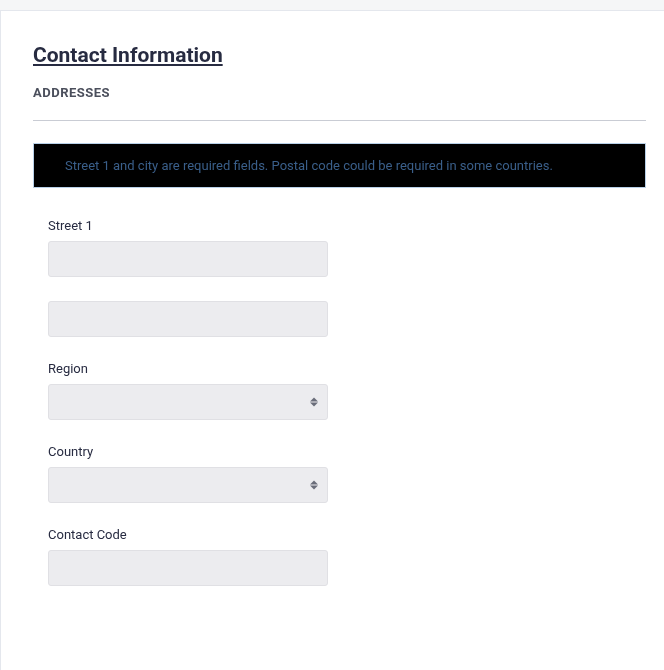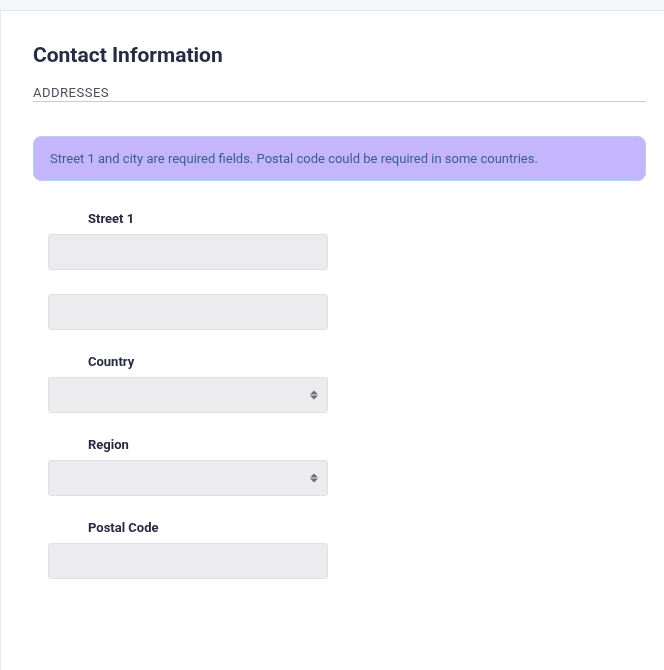--- a/index.html
+++ b/index.html
@@ -21,52 +21,52 @@
       border-left: 1px solid #e4e7ed;
       min-height: 100%;
       padding: 32px 18px 0 32px;
       margin-top: 10px;
     }
     .section-title {
       font-size: 21px;
       font-weight: 700;
       color: #272b41;
       margin-bottom: 18px;
+      text-decoration: underline;
     }
     .subsection-label {
       font-size: 13px;
-      font-weight: 400;
+      font-weight: 700;
       letter-spacing: 0.5px;
       color: #4b4f5c;
-      padding-bottom: 1px;
+      padding-bottom: 20px;
       border-bottom: 1px solid #c9ccd4;
-      margin-bottom: 34px;
+      margin-bottom: 22px;
     }
     .info-banner {
-      background: #c4b5fd;
+      background: #000000;
       border: 1px solid #b8d0e8;
-      border-radius: 8px;
-      padding: 14px 16px;
+      border-radius: 1px;
+      padding: 14px 31px;
       font-size: 13px;
       color: #3a5f8a;
       margin-bottom: 30px;
     }
     .form-area {
       padding-left: 15px;
     }
     .form-group {
       margin-bottom: 24px;
     }
     .field-label {
       display: block;
       font-size: 13px;
-      font-weight: 700;
+      font-weight: 400;
       color: #272b41;
       margin-bottom: 8px;
-      margin-left: 40px;
     }
     .text-input {
       width: 280px;
       height: 36px;
       background: #ececef;
       border: 1px solid #e0e0e4;
       border-radius: 3px;
       padding: 0 10px;
       font-size: 14px;
       color: #272b41;
@@ -135,44 +135,44 @@
       <label class="field-label">Street 1</label>
       <input type="text" class="text-input" value="" style="">
     </div>
 
 
     <div class="form-group">
       <input type="text" class="text-input" value="" style="">
     </div>
 
     <div class="form-group">
+      <label class="field-label">Region</label>
+      <div class="select-wrapper">
+        <select class="select-input">
+          <option></option>
+        </select>
+        <span class="select-caret">
+          <span class="caret-up"></span>
+          <span class="caret-down"></span>
+        </span>
+      </div>
+    </div>
+
+    <div class="form-group">
       <label class="field-label">Country</label>
       <div class="select-wrapper">
         <select class="select-input">
           <option></option>
         </select>
         <span class="select-caret">
           <span class="caret-up"></span>
           <span class="caret-down"></span>
         </span>
       </div>
     </div>
 
     <div class="form-group">
-      <label class="field-label">Region</label>
-      <div class="select-wrapper">
-        <select class="select-input">
-          <option></option>
-        </select>
-        <span class="select-caret">
-          <span class="caret-up"></span>
-          <span class="caret-down"></span>
-        </span>
-      </div>
-    </div>
-
-    <div class="form-group">
-      <label class="field-label">Postal Code</label>
+      <label class="field-label">Contact Code</label>
       <input type="text" class="text-input" value="" style="">
     </div>
 
   </div>
 </div>
 
 </body></html>

